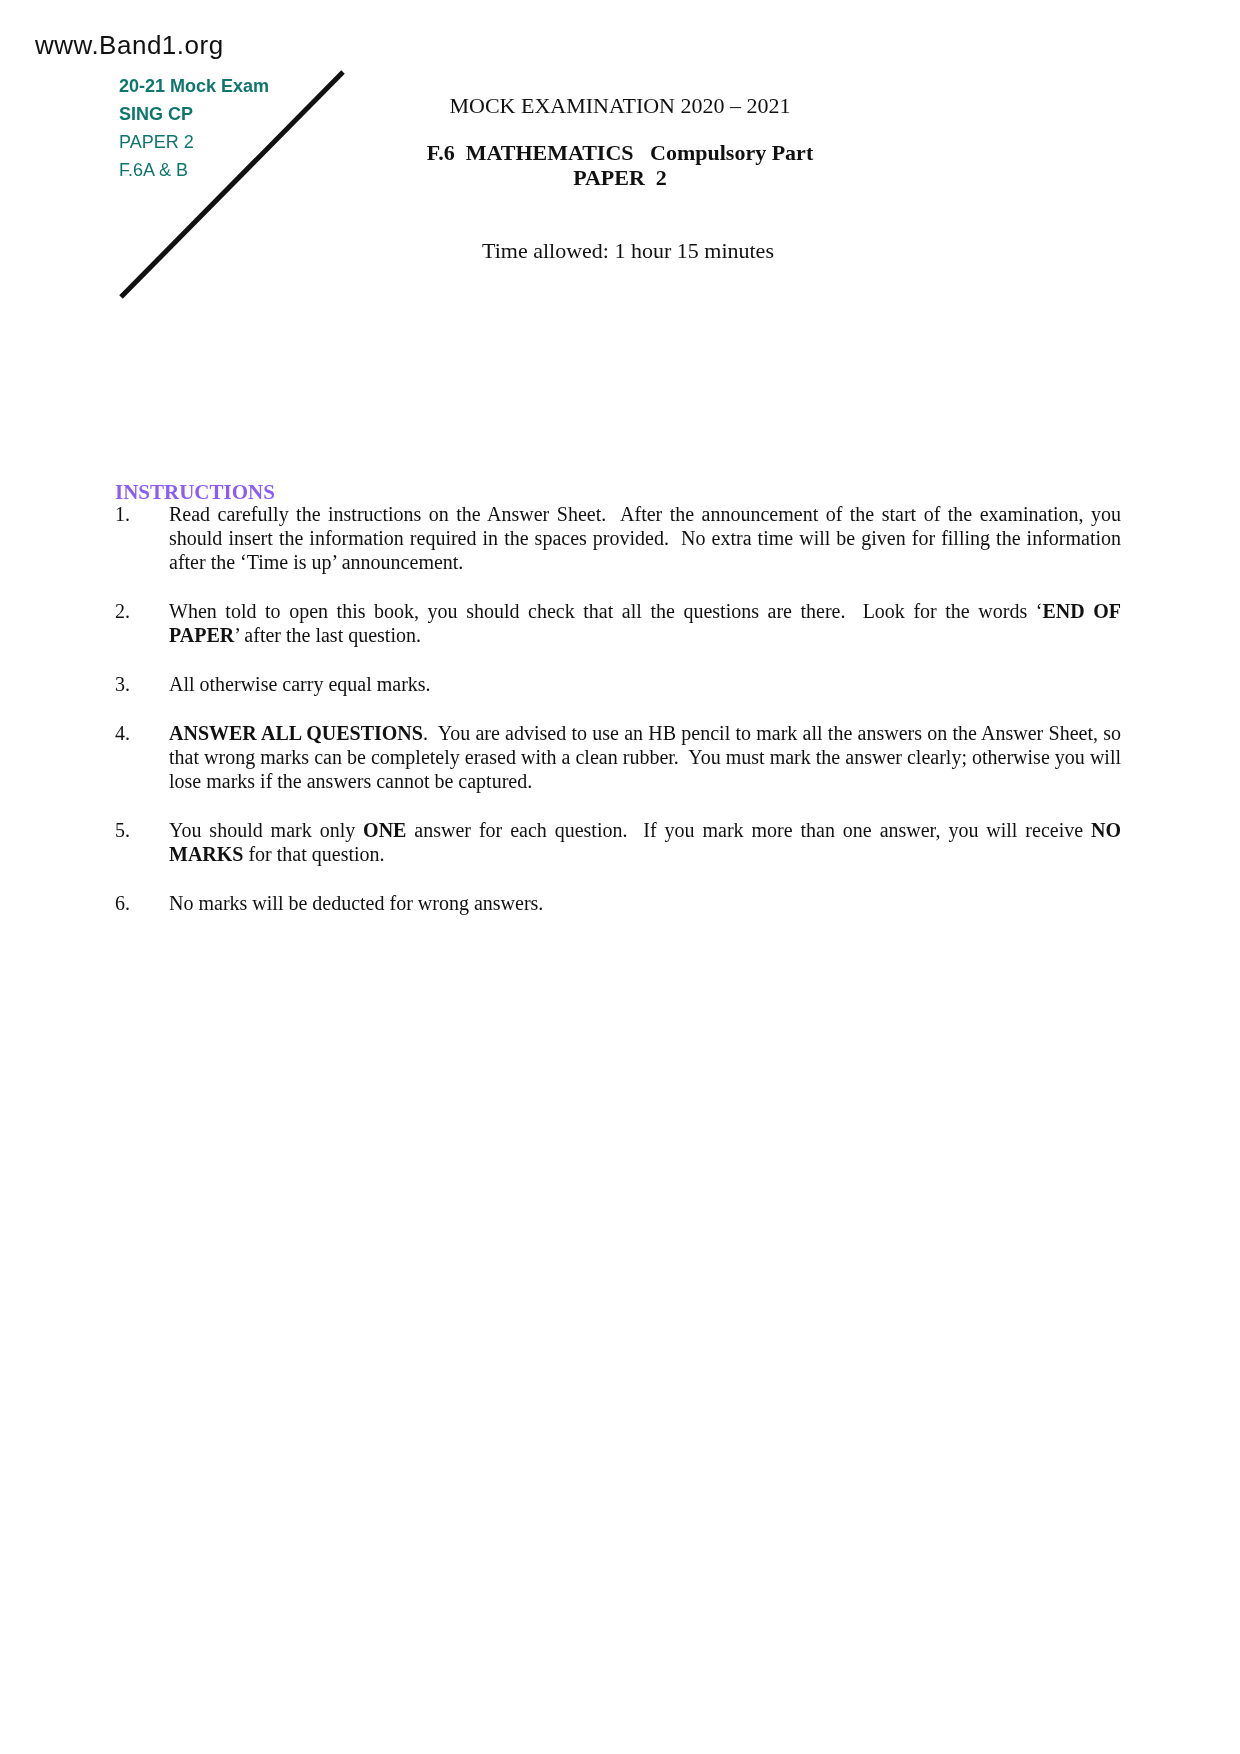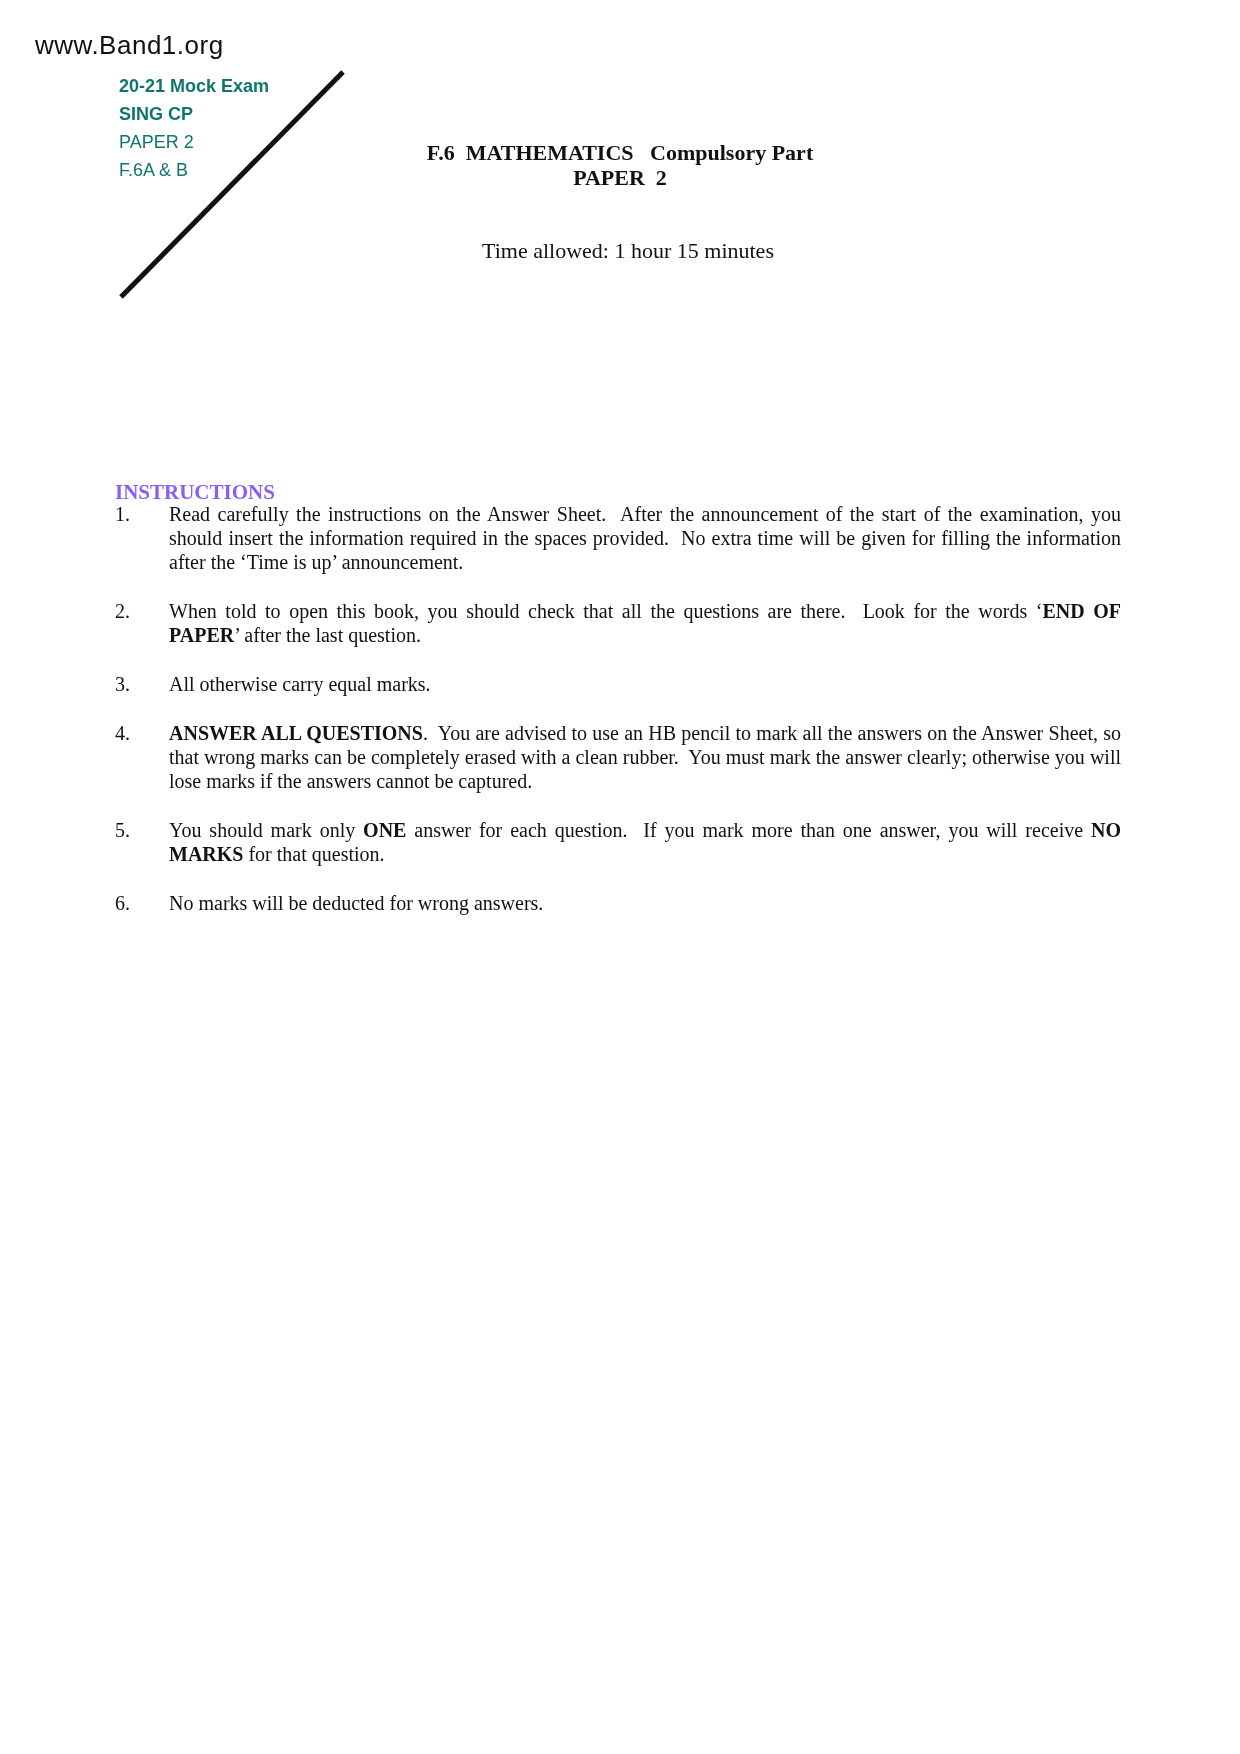--- a/index.html
+++ b/index.html
@@ -116,20 +116,21 @@
     <div class="c-bold">20-21 Mock Exam</div>
     <div class="c-bold">SING CP</div>
     <div>PAPER 2</div>
     <div>F.6A &amp; B</div>
   </div>
 
   <svg class="strike" viewBox="0 0 260 250" aria-hidden="true">
     <line x1="243" y1="14" x2="21" y2="239" stroke="#111111" stroke-width="5"></line>
   </svg>
 
+  <div class="h-line h-exam">MOCK EXAMINATION 2020 – 2021</div>
   <div class="h-line h-subject">F.6&nbsp; MATHEMATICS&nbsp;&nbsp; Compulsory Part</div>
   <div class="h-line h-paper">PAPER&nbsp; 2</div>
   <div class="h-line h-time">Time allowed: 1 hour 15 minutes</div>
 
   <div class="instr-heading">INSTRUCTIONS</div>
 
   <div class="instr-list">
     <div class="instr-item">
       <span class="num">1.</span>
       <div class="txt">Read carefully the instructions on the Answer Sheet.&nbsp; After the announcement of the start of the examination, you should insert the information required in the spaces provided.&nbsp; No extra time will be given for filling the information after the ‘Time is up’ announcement.</div>

